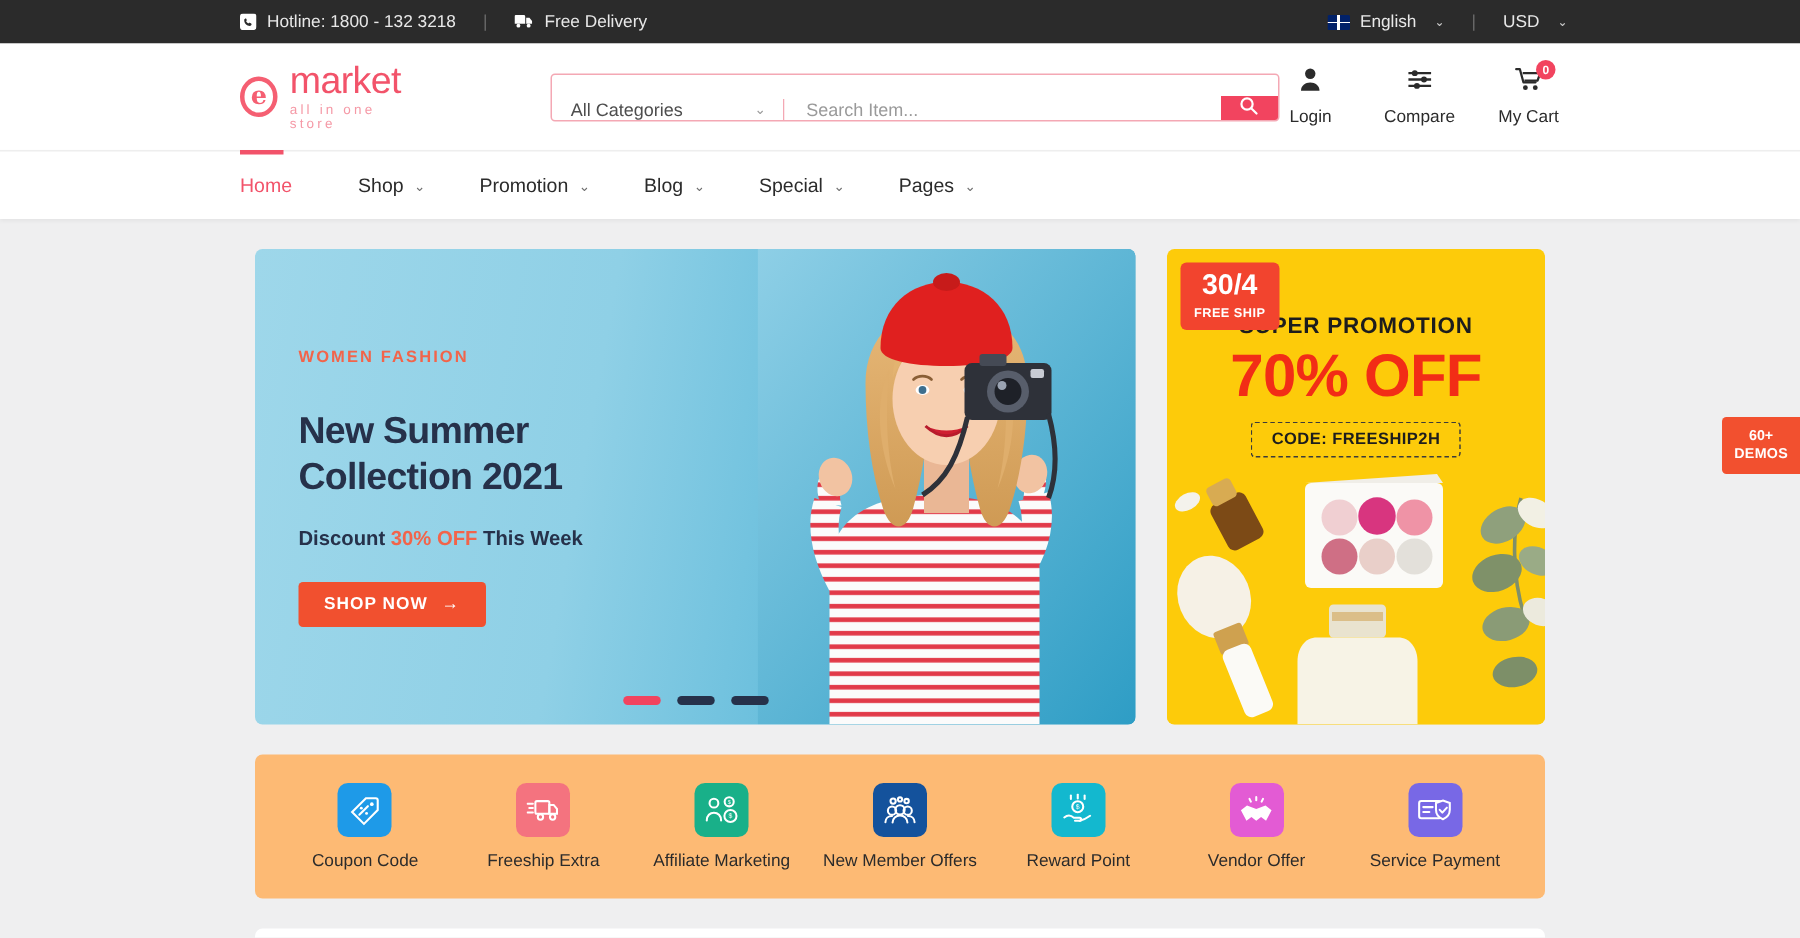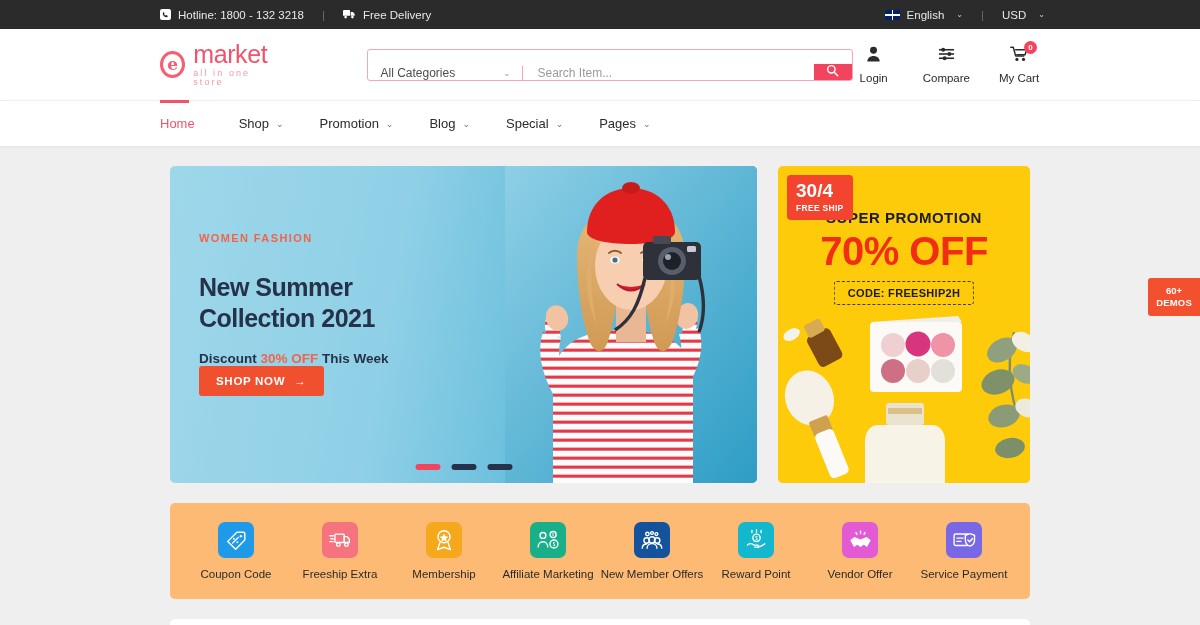--- a/index.html
+++ b/index.html
@@ -155,21 +155,21 @@
   }
   .slide-h {
     font-size: 25px; font-weight: 800; color: #26314a;
     line-height: 1.24; letter-spacing: -.5px;
   }
   .slide-sub {
     margin-top: 17px; font-size: 13.5px; font-weight: 700; color: #26314a;
   }
   .slide-sub .hl { color: #f2644a; }
   .shop-btn {
-    display: inline-flex; align-items: center; gap: 9px;
+    margin-top: 22px; display: inline-flex; align-items: center; gap: 9px;
     background: #f1502f; color: #fff; border: none; border-radius: 3px;
     padding: 9px 17px; font-size: 11.5px; font-weight: 700;
     letter-spacing: .7px; cursor: pointer;
     font-family: "Liberation Sans", sans-serif;
   }
   .slider-photo {
     position: absolute; right: 0; top: 0; width: 252px; height: 100%;
     overflow: hidden;
   }
   .dots {
@@ -181,21 +181,21 @@
   .dot.active { background: #f2445f; }
 
   
   .promo {
     width: 252px; height: 317px; border-radius: 5px;
     background: #fdcb0a; position: relative; overflow: hidden;
   }
   .promo-badge {
     position: absolute; left: 9px; top: 9px;
     background: #f2442e; color: #fff; border-radius: 4px;
-    padding: 6px 9px 7px; text-align: left; z-index: 4;
+    padding: 6px 9px 7px; text-align: center; z-index: 4;
   }
   .promo-badge-d { font-size: 19px; font-weight: 800; line-height: 1; }
   .promo-badge-s { font-size: 8.5px; font-weight: 700; margin-top: 3px; letter-spacing: .3px; }
   .promo-t1 {
     position: absolute; top: 43px; left: 0; right: 0; text-align: center;
     font-size: 15px; font-weight: 800; color: #1d1d1d; letter-spacing: .5px;
   }
   .promo-t2 {
     position: absolute; top: 63px; left: 0; right: 0; text-align: center;
     font-size: 40px; font-weight: 800; color: #f22d16; letter-spacing: -.5px;
@@ -538,30 +538,20 @@
             <circle cx="11" cy="15.5" r="2.1"></circle>
               <circle cx="20.6" cy="15.5" r="2.1"></circle>
             <line x1="0.8" y1="5" x2="5" y2="5" stroke-linecap="round"></line>
             <line x1="2.2" y1="8.5" x2="5" y2="8.5" stroke-linecap="round"></line>
             <line x1="0.8" y1="12" x2="5" y2="12" stroke-linecap="round"></line>
           </svg>
         </div>
         <div class="svc-label">Freeship Extra</div>
       </div>
 
-      <div class="svc">
-        <div class="svc-ic" style="background:#f5a81c">
-          <svg width="20" height="22" viewBox="0 0 20 24" fill="none" stroke="#fff" stroke-width="1.6">
-            <circle cx="10" cy="8.4" r="6.6"></circle>
-            <path d="M10 5l1.5 3 3.2.4-2.4 2.2.6 3.2L10 12.3l-2.9 1.5.6-3.2L5.3 8.4 8.5 8 10 5z" fill="#fff" stroke="none"></path>
-            <path d="M5.6 14.6L3 22.5l7-2.6 7 2.6-2.6-7.9" stroke-linejoin="round"></path>
-          </svg>
-        </div>
-        <div class="svc-label">Membership</div>
-      </div>
 
       <div class="svc">
         <div class="svc-ic" style="background:#19b089">
           <svg width="22" height="21" viewBox="0 0 24 22" fill="none" stroke="#fff" stroke-width="1.5">
             <circle cx="6.5" cy="5.5" r="3.2"></circle>
             <path d="M1.3 18c0-3.4 2.3-5.6 5.2-5.6S11.7 14.6 11.7 18" stroke-linecap="round"></path>
             <circle cx="17.6" cy="4.5" r="3.3"></circle>
             <text x="17.6" y="6.1" font-size="4" fill="#fff" stroke="none" text-anchor="middle" font-family="Liberation Sans">$</text>
             <circle cx="18.5" cy="14.8" r="4.4"></circle>
             <text x="18.5" y="16.6" font-size="5" fill="#fff" stroke="none" text-anchor="middle" font-family="Liberation Sans">$</text>

